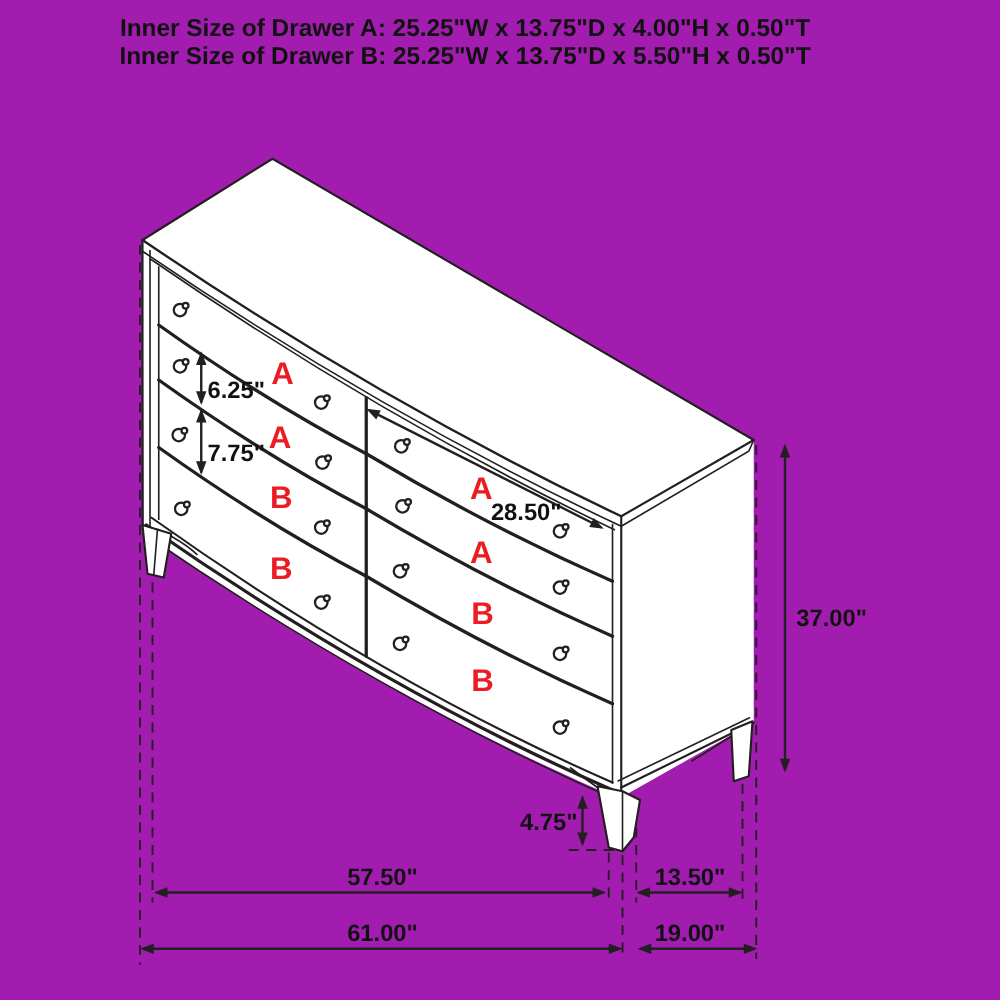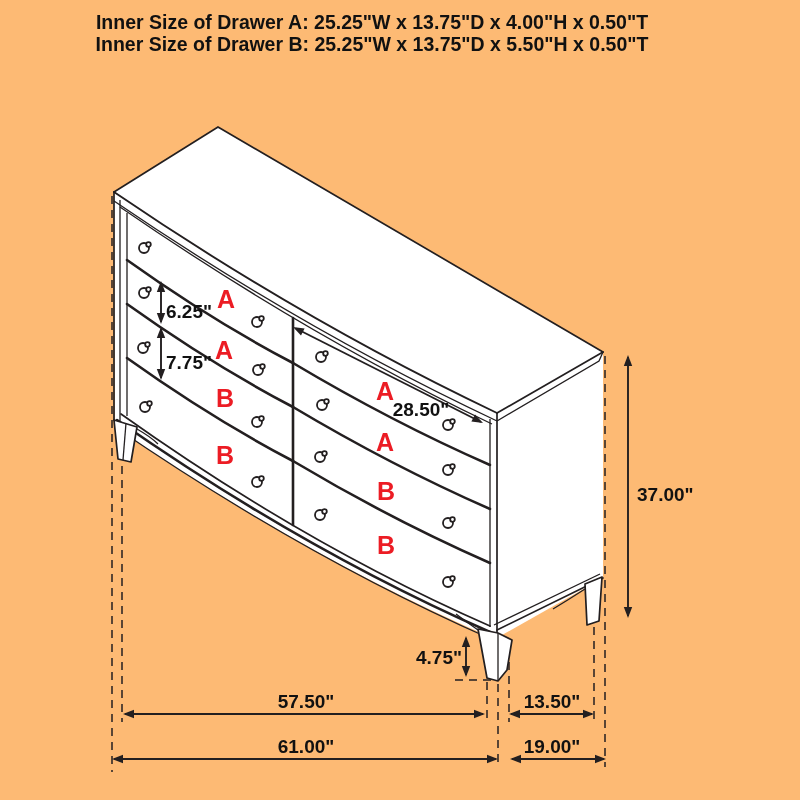--- a/index.html
+++ b/index.html
@@ -1,17 +1,17 @@
 <!DOCTYPE html>
 <html><head>
 <meta charset="utf-8">
 <style>
   html,body{margin:0;padding:0;background:#fff;}
   .stage{
-    width:800px;height:800px;position:relative;background:#fdba74;
+    width:800px;height:800px;position:relative;background:#a21caf;
     font-family:"Liberation Sans",sans-serif;overflow:hidden;
   }
   svg{display:block}
   .ln{stroke:#231f20;stroke-width:1.7;fill:none;stroke-linecap:round;}
   .ln-thin{stroke:#231f20;stroke-width:1.3;fill:none;}
   .hv{stroke:#231f20;stroke-width:2.6;fill:none;stroke-linecap:round;}
   .dash{stroke:#231f20;stroke-width:1.5;fill:none;stroke-dasharray:8 6;}
   .dim{stroke:#231f20;stroke-width:1.9;fill:none;}
   .ah{fill:#231f20;stroke:none;}
   .fillw{fill:#ffffff;stroke:none;}

